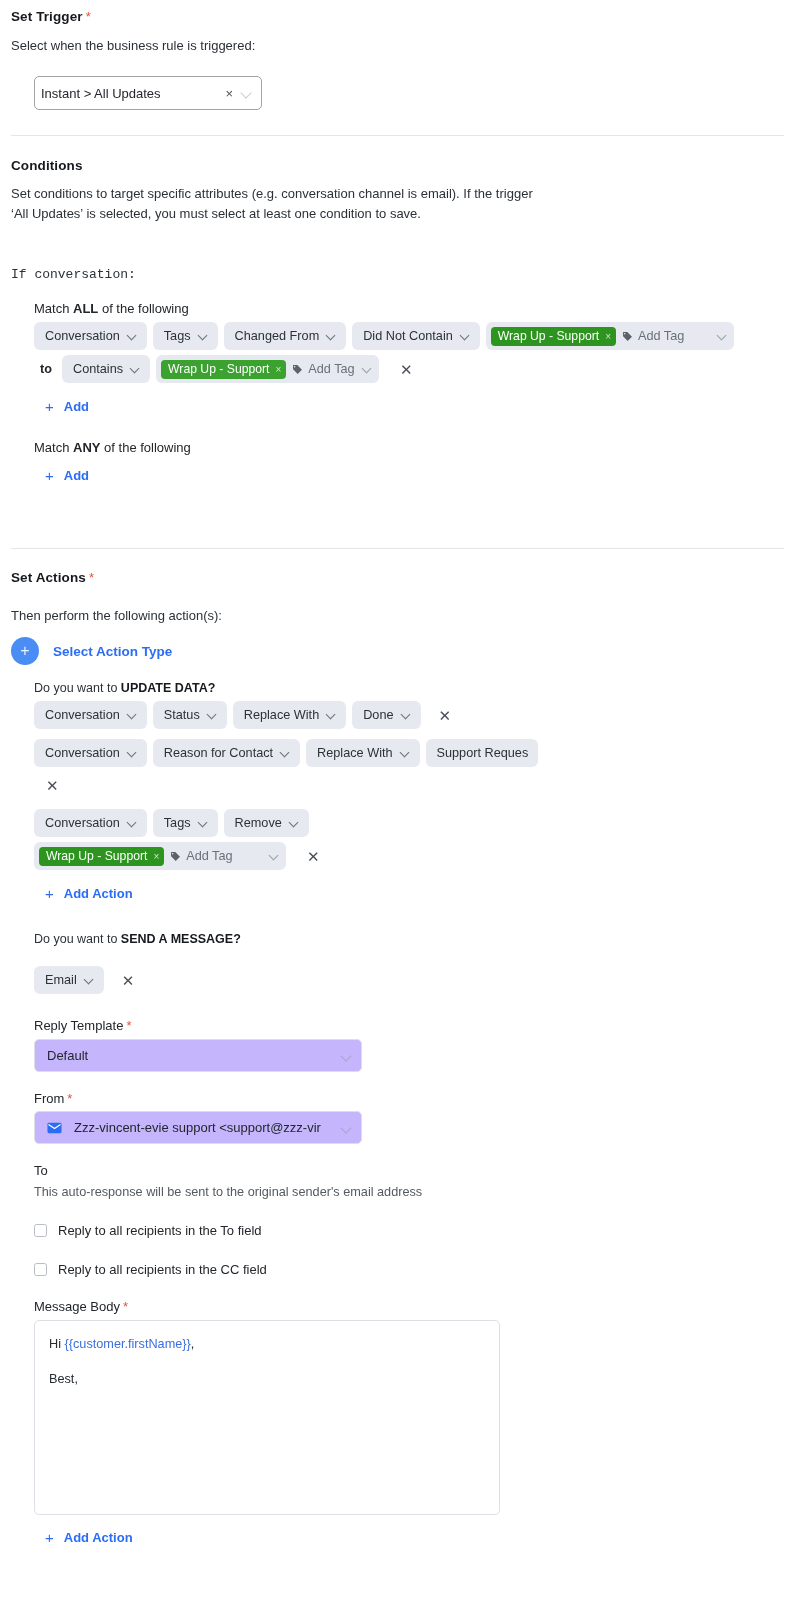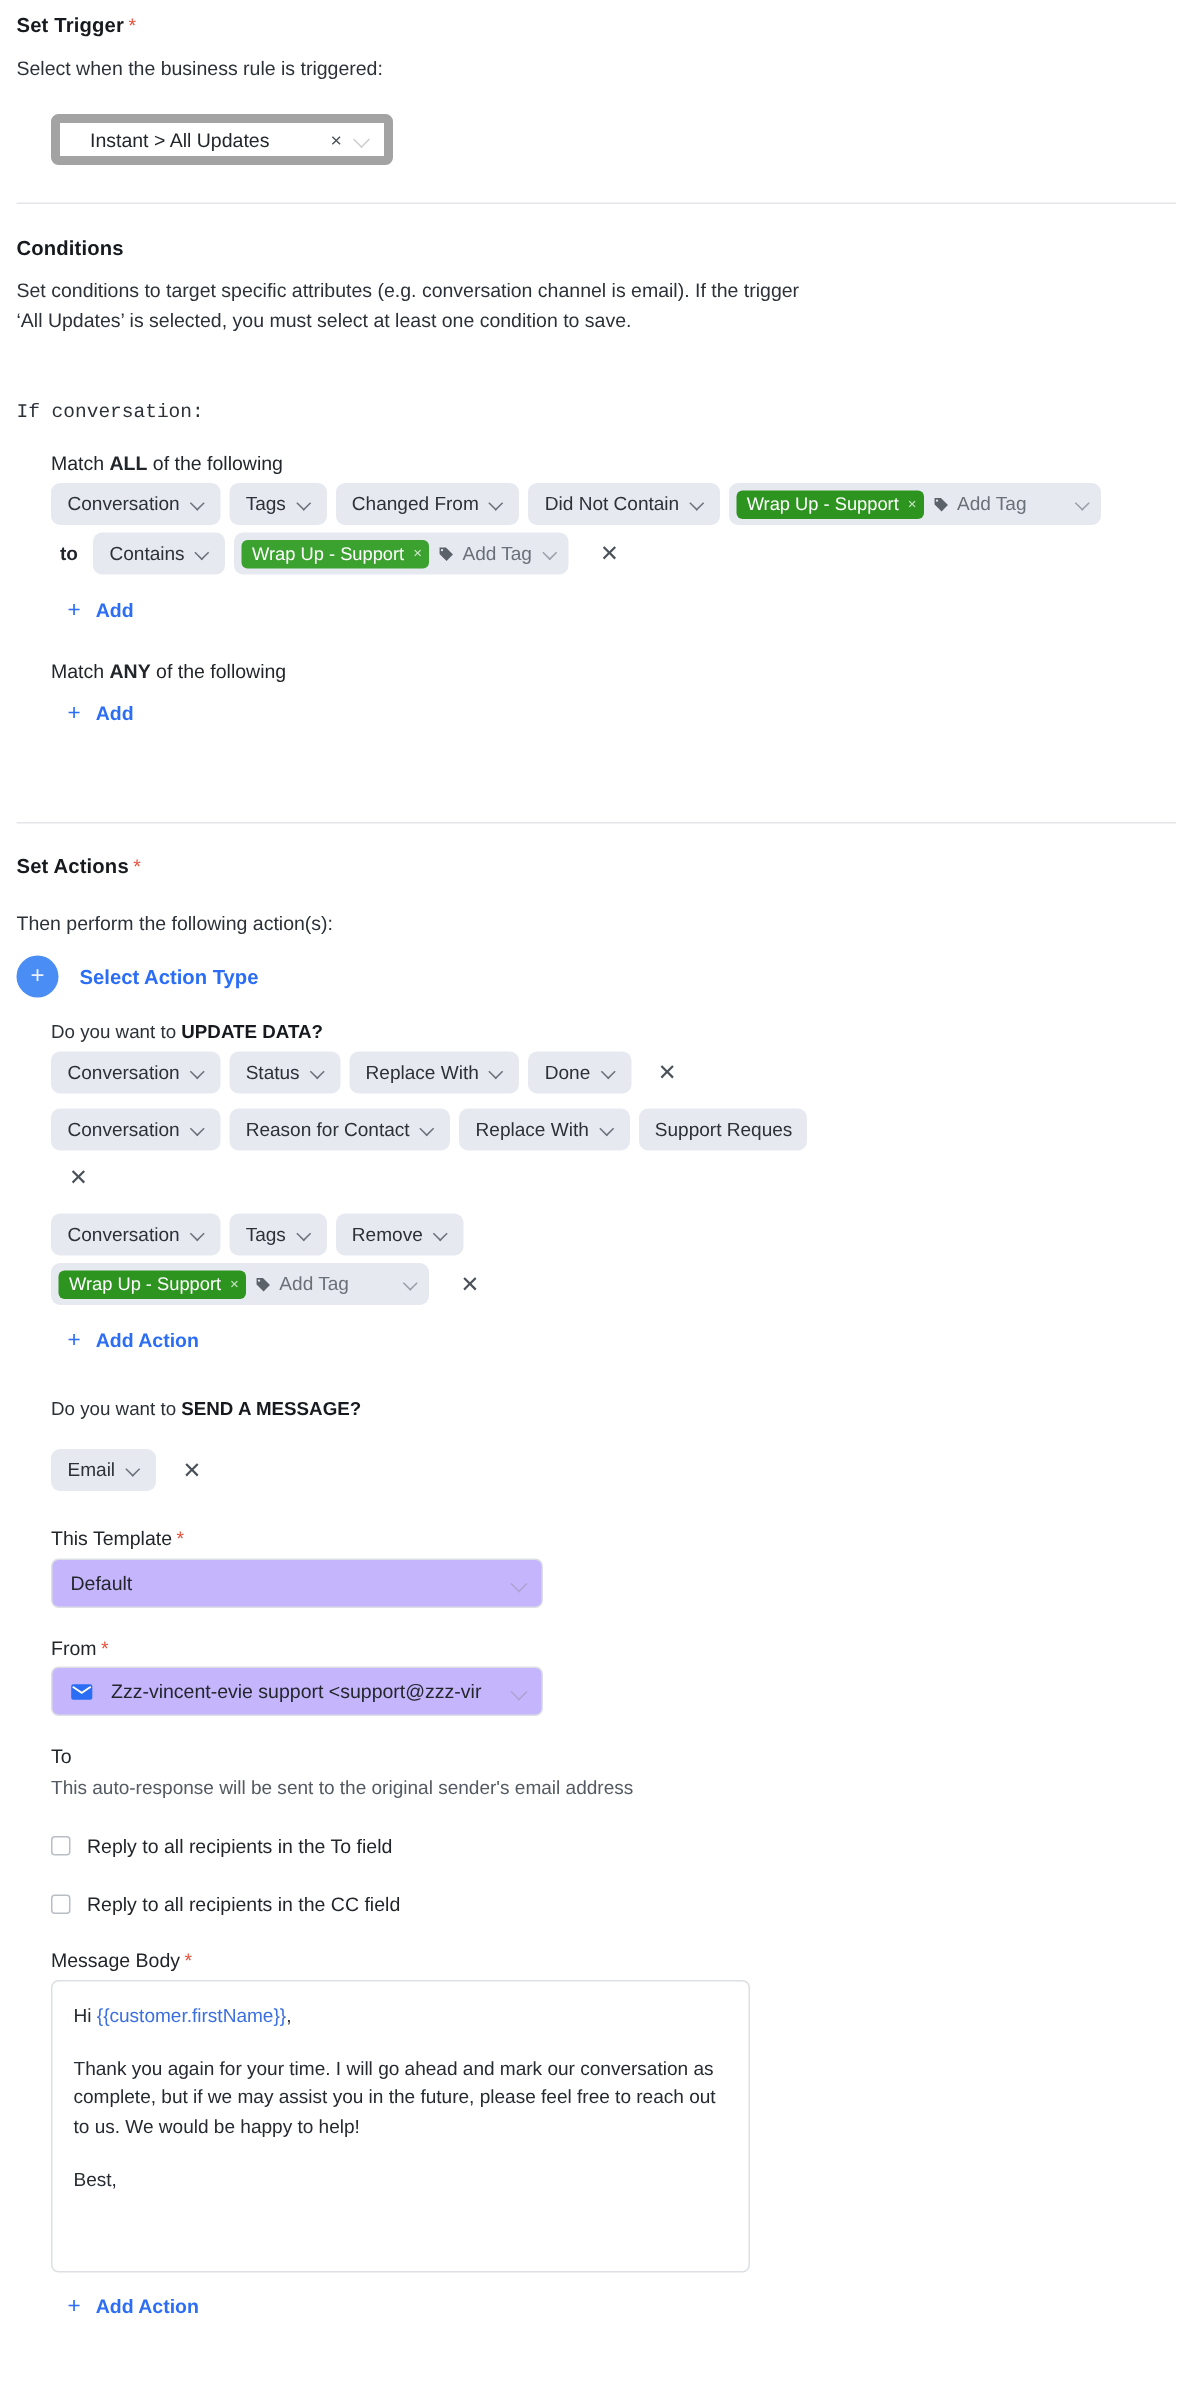--- a/index.html
+++ b/index.html
@@ -31,27 +31,27 @@
     line-height: 1.5;
   }
   .divider {
     height: 1px;
     background: #e3e5e8;
     width: 100%;
   }
 
   
   .select-box {
-    border: 6px solid #a3a3a3;
+    border: 1px solid #a3a3a3;
     border-radius: 5px;
     background: #fff;
     height: 34px;
     display: flex;
     align-items: center;
-    padding: 0 8px 0 20px;
+    padding: 0 8px 0 6px;
     font-size: 13px;
     color: #23272c;
   }
   .select-box .val { flex: 1; white-space: nowrap; overflow: hidden; }
   .sel-x {
     color: #4b5158;
     font-size: 13px;
     padding: 0 6px;
     cursor: pointer;
     line-height: 1;
@@ -461,21 +461,21 @@
 
   <div class="abs pillrow" style="left:34px; top:966px;">
     <div class="pill">
       <span>Email</span>
         <span class="pcaret"></span>
     </div>
     <span class="xbtn" style="margin-left:8px;">✕</span>
   </div>
 
   <div class="abs" style="left:34px; top:1018px;">
-    <span class="flabel">This Template</span><span class="req">*</span>
+    <span class="flabel">Reply Template</span><span class="req">*</span>
   </div>
   <div class="abs inputbox" style="left:34px; top:1039px; width:328px;">
     <span class="val">Default</span>
     <span class="caret"></span>
   </div>
 
   <div class="abs" style="left:34px; top:1091px;">
     <span class="flabel">From</span><span class="req">*</span>
   </div>
   <div class="abs inputbox" style="left:34px; top:1111px; width:328px;">
@@ -499,21 +499,20 @@
     <span class="cbl">Reply to all recipients in the CC field</span>
   </div>
 
   <div class="abs" style="left:34px; top:1299px;">
     <span class="flabel">Message Body</span><span class="req">*</span>
   </div>
 
   <div class="abs editor" style="left:34px; top:1320px; width:466px; height:195px;">
     <div class="editor-body">
       <p><span>Hi </span><span class="varchip">{{customer.firstName}}</span><span>,</span></p>
-      <p>Thank you again for your time. I will go ahead and mark our conversation as complete, but if we may assist you in the future, please feel free to reach out to us. We would be happy to help!</p>
       <p>Best,</p>
     </div>
 
   </div>
 
   <div class="abs addlink" style="left:45px; top:1529px;">
     <span class="plus">+</span>
     <span>Add Action</span>
   </div>
 

